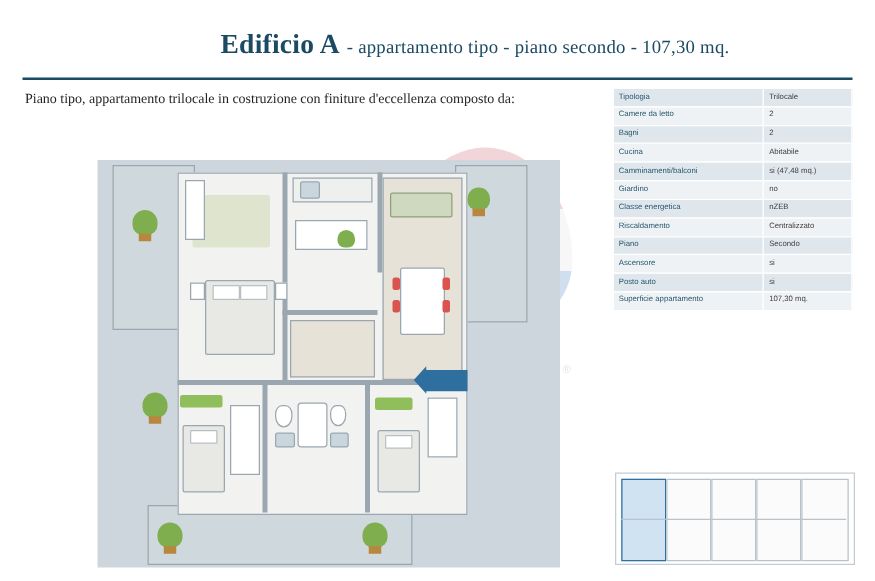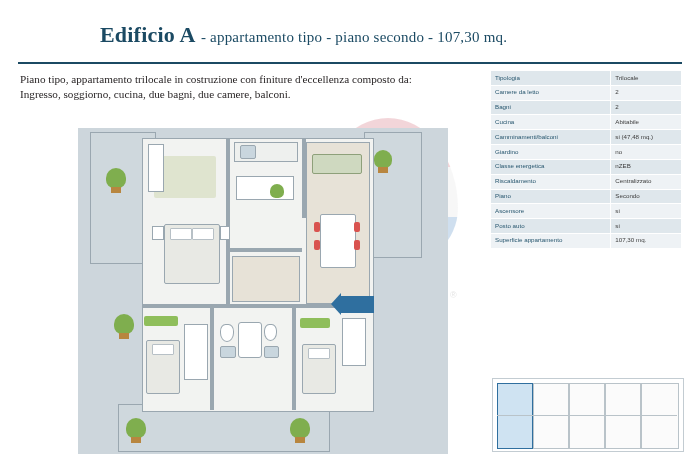--- a/index.html
+++ b/index.html
@@ -16,20 +16,21 @@
   
   .title-wrap{
     position:absolute;left:100px;top:22px;width:560px;
   }
   .title{
     font-family:"Liberation Serif", serif;
     font-size:21px;
     letter-spacing:.2px;
     color:#1b4a63;
     white-space:nowrap;
+    text-align:center;
   }
   .title .b{font-weight:700;font-size:22px;}
   .title .sub{font-weight:400;font-size:15px;color:#1b4a63;}
 
   .rule{
     position:absolute;left:18px;top:62px;width:664px;height:2px;
     background:#1b4a63;
   }
 
   
@@ -143,21 +144,20 @@
   <div class="title-wrap">
     <div class="title">
       <span class="b">Edificio A</span>
       <span class="sub">- appartamento tipo - piano secondo - 107,30 mq.</span>
     </div>
   </div>
   <div class="rule"></div>
 
   <div class="desc">
     <div>Piano tipo, appartamento trilocale in costruzione con finiture d'eccellenza composto da:</div>
-    <div>Ingresso, soggiorno, cucina, due bagni, due camere, balconi.</div>
   </div>
 
   <table class="specs">
     <tbody>
       <tr>
         <td class="k">Tipologia</td>
         <td class="v">Trilocale</td>
       </tr>
       <tr>
         <td class="k">Camere da letto</td>

